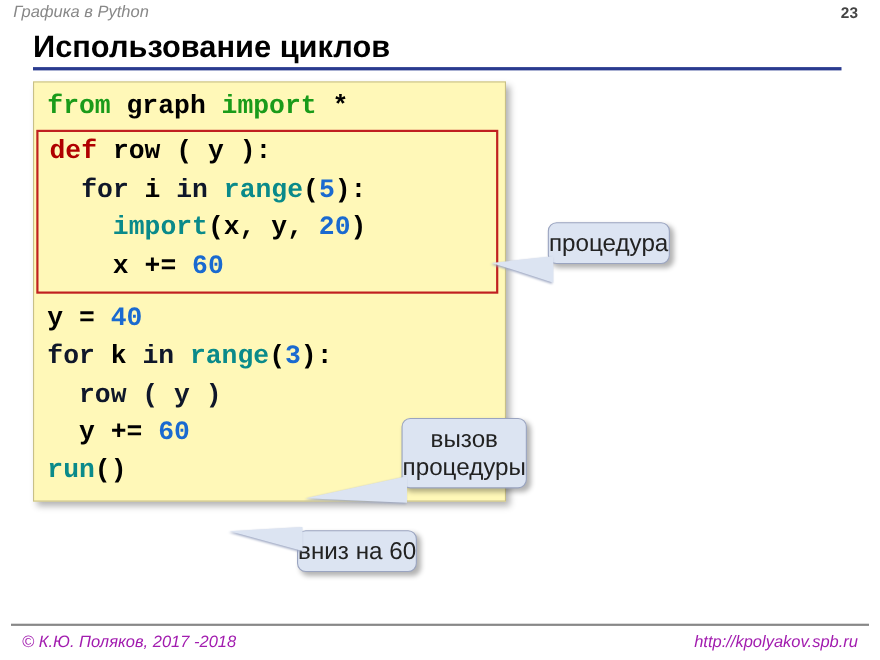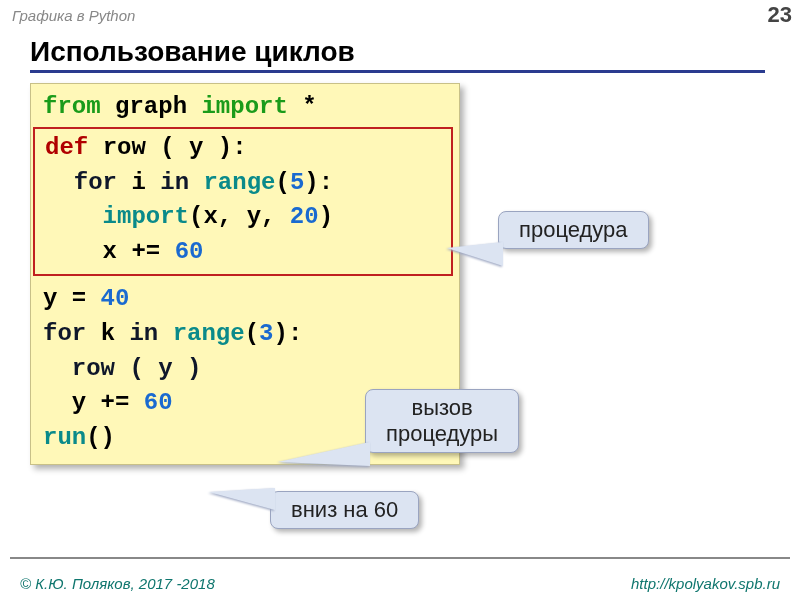--- a/index.html
+++ b/index.html
@@ -5,25 +5,25 @@
   * { box-sizing: border-box; margin: 0; padding: 0; }
   body {
     width: 800px; height: 600px;
     font-family: Arial, sans-serif;
     background: #fff;
     position: relative;
     overflow: hidden;
   }
   .top-bar {
     display: flex; justify-content: space-between; align-items: center;
-    padding: 2px 8px 0 12px;
+    padding: 2px 20px 0 12px;
     color: #888;
   }
   .top-bar .left { font-style: italic; font-size: 15px; }
-  .top-bar .right { font-weight: bold; font-size: 22px; color: #444; }
+  .top-bar .right { font-weight: bold; font-size: 14px; color: #444; }
   .title {
     font-family: Arial, sans-serif;
     font-weight: bold;
     font-size: 28px;
     color: #000;
     border-bottom: 3px solid #2a3b8f;
     margin: 8px 35px 10px 30px;
     padding-bottom: 2px;
   }
   .code-area {
@@ -54,21 +54,21 @@
   .kw-ctrl { color: #0f172a; }
   .num { color: #1a6ad0; }
   .fn { color: #0f172a; }
 
   .callout {
     position: absolute;
     background: #dce4f2;
     border: 1px solid #9aa4c0;
     border-radius: 8px;
     box-shadow: 3px 3px 5px rgba(0,0,0,0.3);
-    padding: 5px 20px;
+    padding: 5px 0;
     font-size: 22px;
     color: #222;
     text-align: center;
   }
   .callout .pointer {
     position: absolute;
     width: 0; height: 0;
   }
   .callout.c1 { top: 128px; left: 468px; }
   .callout.c1 .pointer {
@@ -92,23 +92,23 @@
     border-top: 4px solid transparent;
     border-bottom: 18px solid transparent;
     border-right: 66px solid #dce4f2;
     filter: drop-shadow(-1px 1px 1px #9aa4c0);
   }
   .footer {
     position: absolute;
     bottom: 8px; left: 0; right: 0;
     border-top: 2px solid #888;
     margin: 0 10px;
-    padding: 16px 10px 0 10px;
+    padding: 6px 10px 0 10px;
     display: flex; justify-content: space-between;
-    font-style: italic; font-size: 15px; color: #0f766e;
+    font-style: italic; font-size: 15px; color: #a21caf;
   }
 </style>
 </head>
 <body>
 
 <div class="top-bar">
   <span class="left">Графика в Python</span>
   <span class="right">23</span>
 </div>
 

